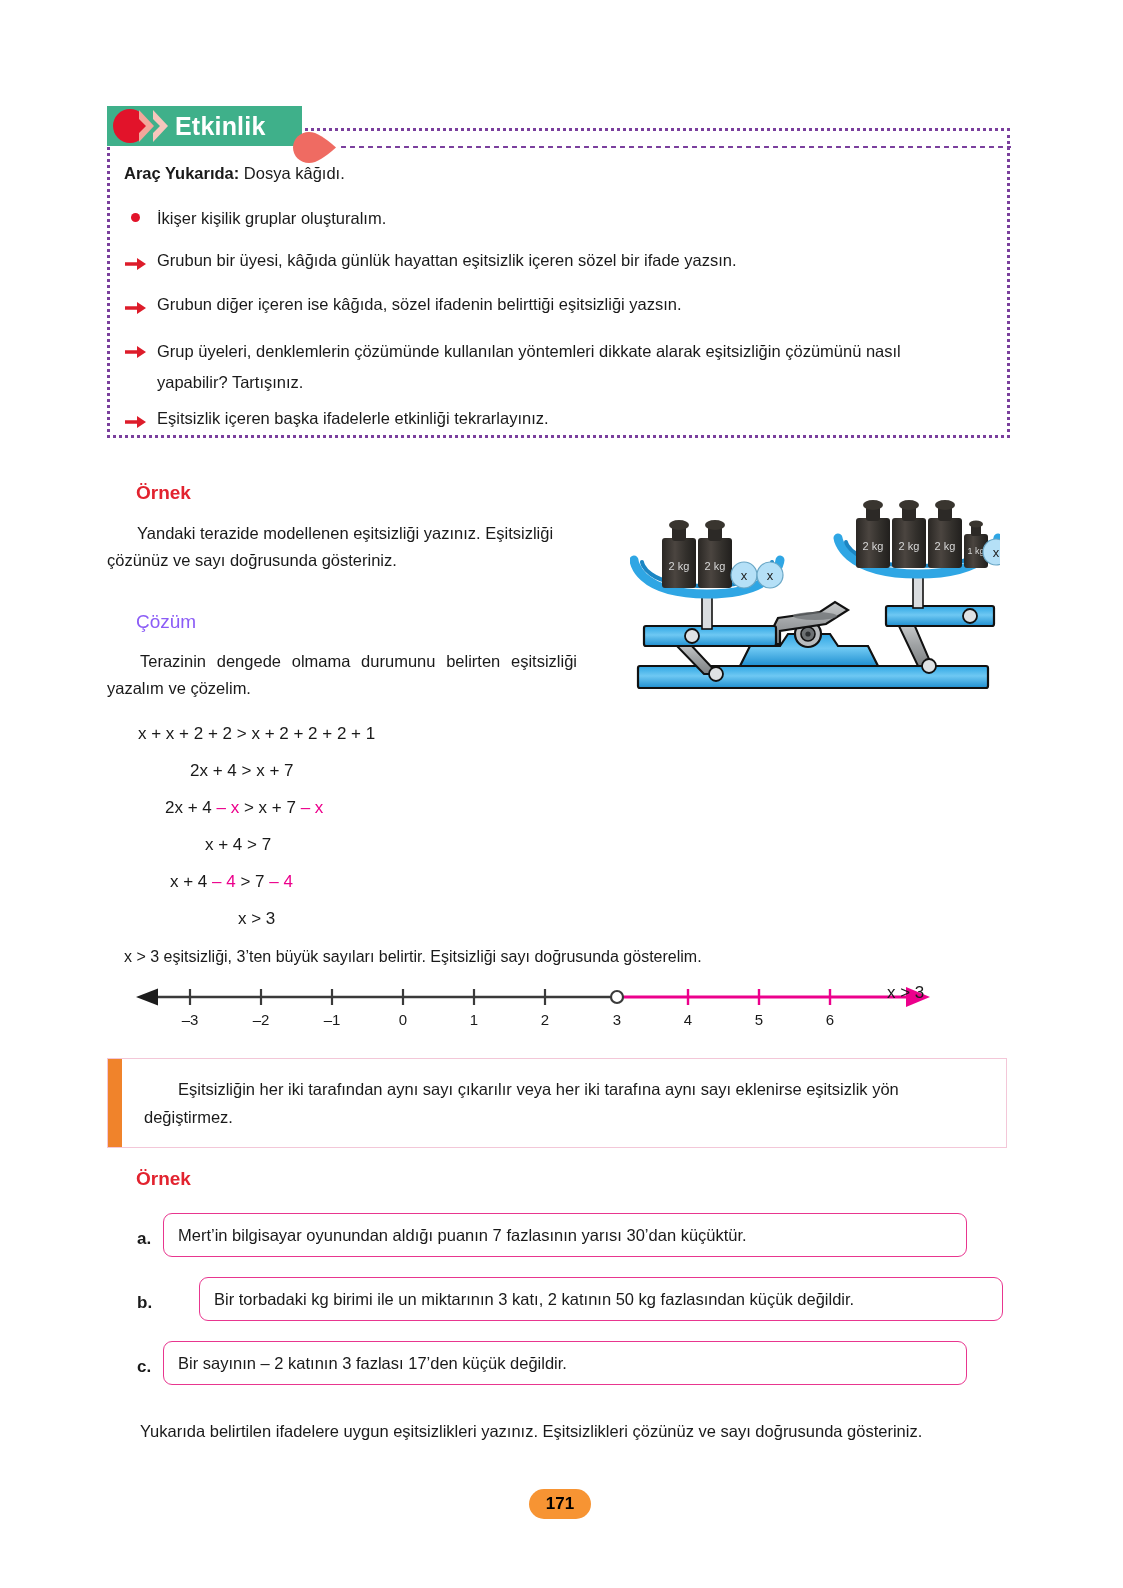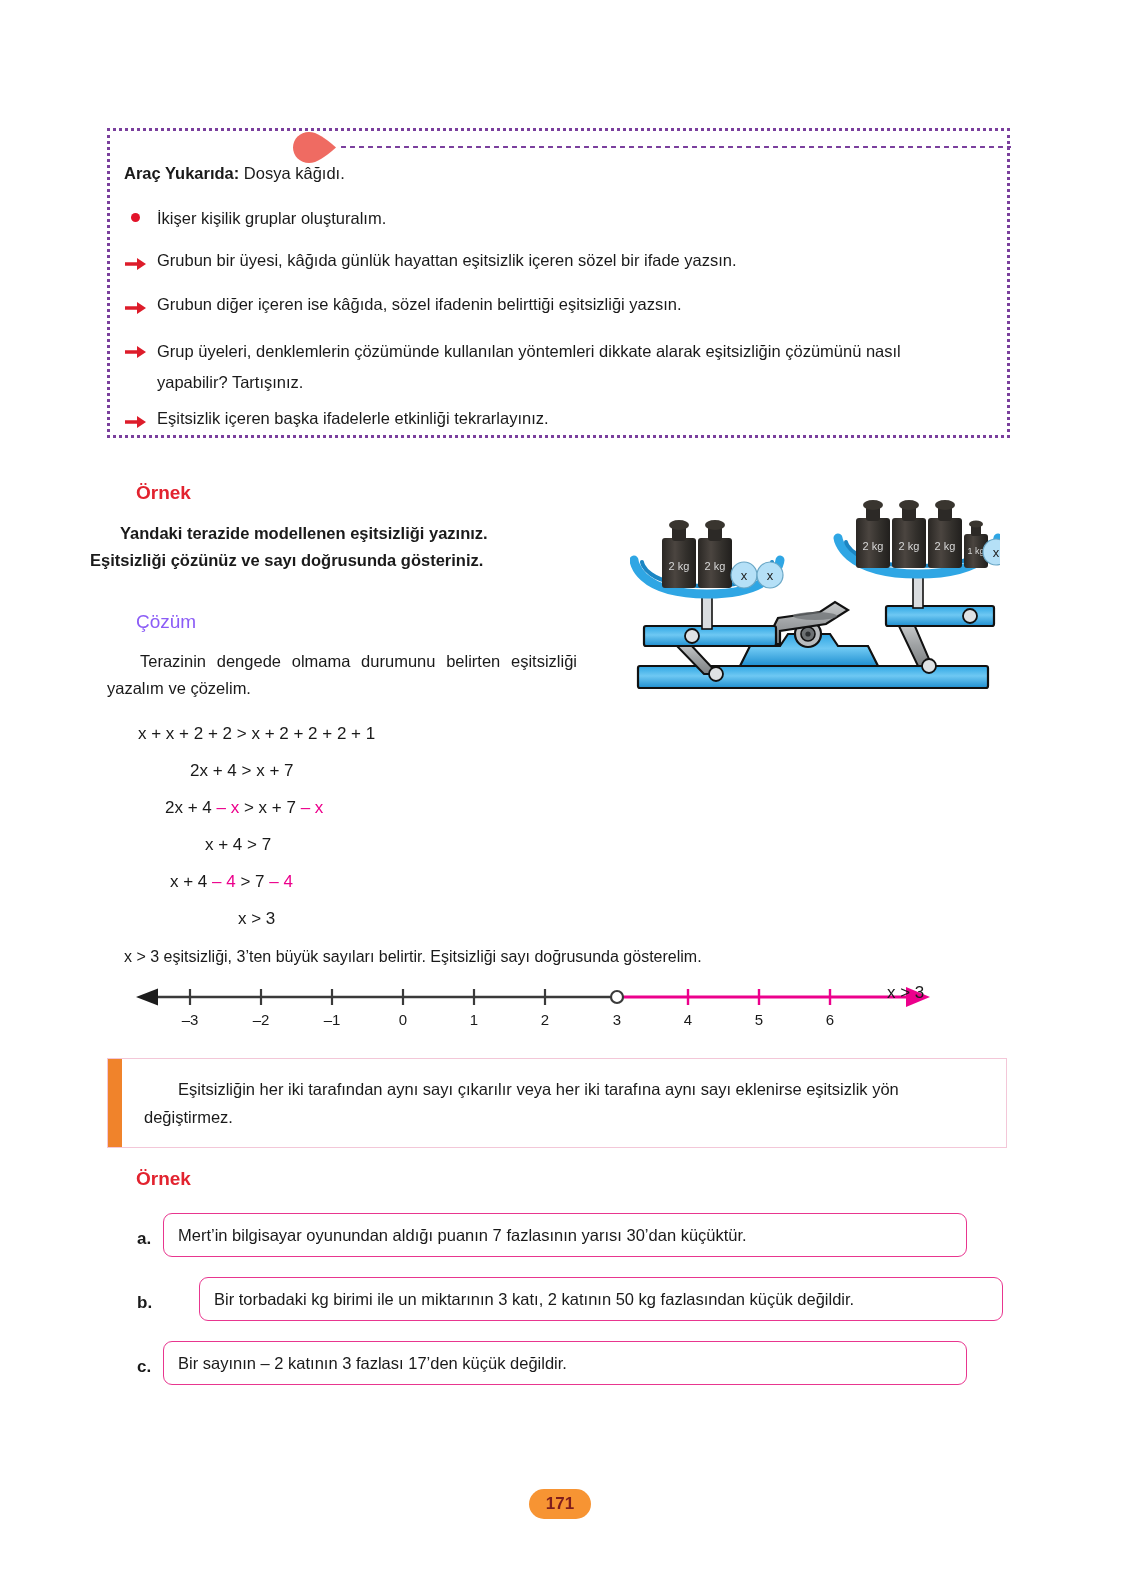--- a/index.html
+++ b/index.html
@@ -57,21 +57,21 @@
 
   .act-item{position:absolute;font-size:16.5px;line-height:1.55;}
   .act-bullet-dot{
     position:absolute;left:24px;width:9px;height:9px;border-radius:50%;background:#e2132a;
   }
   .act-bullet-arrow{position:absolute;left:18px;width:21px;height:14px;}
   .act-text{position:absolute;left:50px;}
 
   
   .ornek1-title{position:absolute;left:136px;top:482px;font-size:19px;font-weight:bold;color:#e2232f;}
-  .ornek1-p{position:absolute;left:90px;top:520px;width:470px;font-size:16.5px;line-height:1.62;font-weight:bold;}
+  .ornek1-p{position:absolute;left:107px;top:520px;width:470px;font-size:16.5px;line-height:1.62;}
   .ornek1-p .ind{display:inline-block;width:30px;}
 
   .cozum-title{position:absolute;left:136px;top:611px;font-size:19px;color:#8b5cf6;}
   .cozum-p{position:absolute;left:107px;top:648px;width:470px;font-size:16.5px;line-height:1.62;text-align:justify;}
   .cozum-p .ind{display:inline-block;width:33px;}
 
   .eq{position:absolute;font-size:17px;color:#1a1a1a;white-space:nowrap;}
   .hl{color:#ec008c;}
 
   .concl{position:absolute;left:124px;top:948px;font-size:16px;}
@@ -99,34 +99,48 @@
     font-size:16.5px;display:flex;align-items:center;padding-left:14px;
   }
   .qlabel{position:absolute;font-size:17px;font-weight:bold;}
 
   .closing{position:absolute;left:107px;top:1418px;width:900px;font-size:16.5px;line-height:1.62;text-align:justify;}
   .closing .ind{display:inline-block;width:33px;}
 
   .pagenum{
     position:absolute;left:529px;top:1489px;width:62px;height:30px;
     background:#f79433;border-radius:15px;
-    color:#7f1d1d;font-size:17px;font-weight:bold;
+    color:#000000;font-size:17px;font-weight:bold;
     display:flex;align-items:center;justify-content:center;
   }
 </style>
 </head>
 <body>
 
 <div class="page">
 
   <div class="activity-wrap">
     <div class="activity-box"></div>
 
     <div class="badge-mask"></div>
 
+    <div class="etkinlik-badge">
+      <div class="badge-circle"></div>
+      <div class="chev" style="left:30px;">
+        <svg width="20" height="34" viewBox="0 0 20 34">
+            <path d="M2,1 L17,17 L2,33 L2,24 L9,17 L2,10 Z" fill="#f3a79b"></path>
+          </svg>
+      </div>
+      <div class="chev" style="left:44px;">
+        <svg width="20" height="34" viewBox="0 0 20 34">
+            <path d="M2,1 L17,17 L2,33 L2,24 L9,17 L2,10 Z" fill="#f7c6bc"></path>
+          </svg>
+      </div>
+      <span class="badge-text">Etkinlik</span>
+    </div>
 
     <div class="badge-leaf">
       <svg width="45" height="32" viewBox="0 0 45 32">
         <path d="M16,0 C24,0 32,6 43,15.5 C32,25 24,31 16,31 C7,31 0,24 0,15.5 C0,7 7,0 16,0 Z" fill="#ef6b62"></path>
       </svg>
     </div>
     <div class="dots-right"></div>
 
     <div class="tool-line">
       <b>Araç Yukarıda:</b><span> Dosya kâğıdı.</span>
@@ -358,16 +372,19 @@
   <div class="qlabel" style="left:137px;top:1293px;">b.</div>
   <div class="qbox" style="left:163px;top:1277px;width:804px;height:44px;margin-left:36px;">
     <span>Bir torbadaki kg birimi ile un miktarının 3 katı, 2 katının 50 kg fazlasından küçük değildir.</span>
   </div>
 
   <div class="qlabel" style="left:137px;top:1357px;">c.</div>
   <div class="qbox" style="left:163px;top:1341px;width:804px;height:44px;text-align:center;">
     <span>Bir sayının – 2 katının 3 fazlası 17’den küçük değildir.</span>
   </div>
 
+  <div class="closing">
+    <span class="ind"></span><span>Yukarıda belirtilen ifadelere uygun eşitsizlikleri yazınız. Eşitsizlikleri çözünüz ve sayı doğrusunda gösteriniz.</span>
+  </div>
 
   <div class="pagenum">171</div>
 
 </div>
 
 </body></html>

